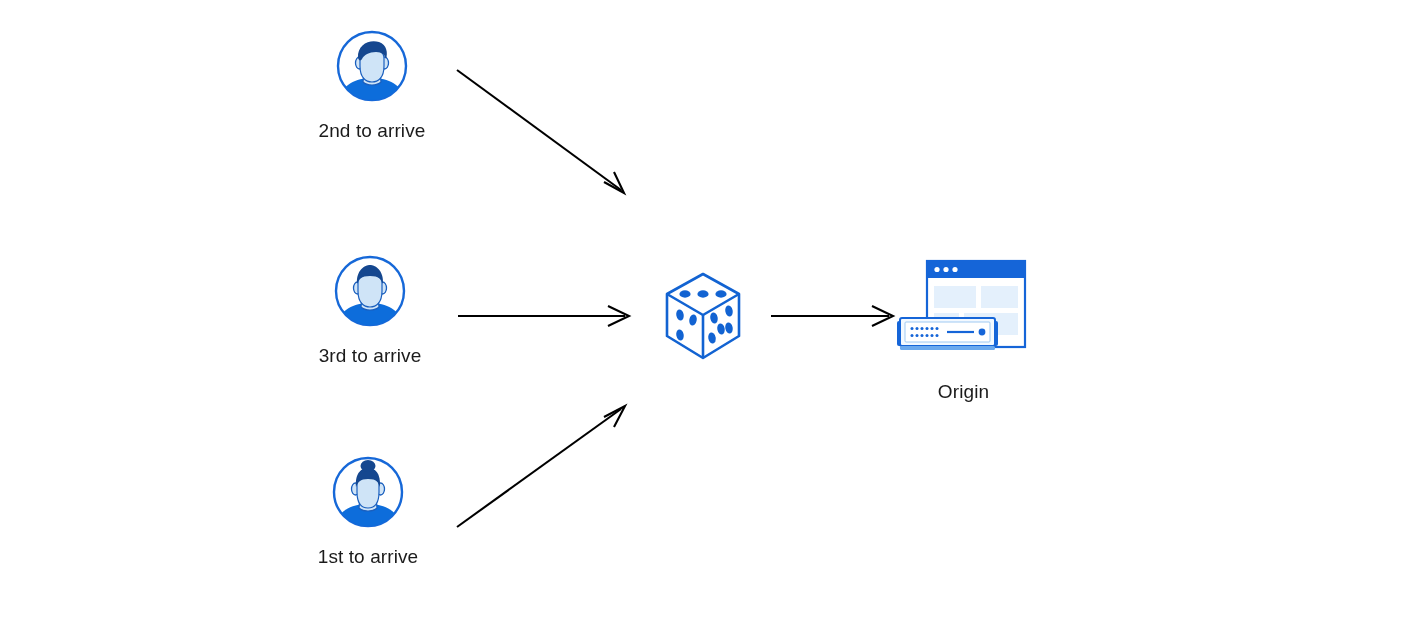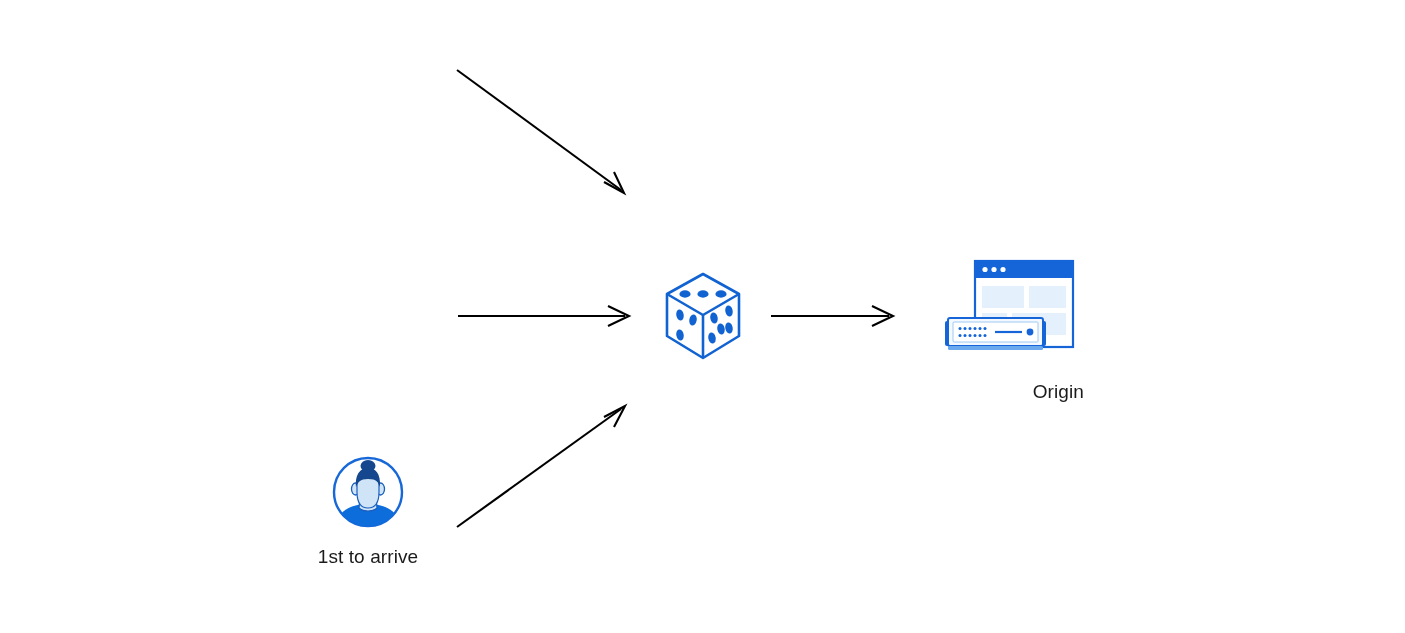--- a/index.html
+++ b/index.html
@@ -76,21 +76,63 @@
     <g>
       <line class="arrow-line" x1="457" y1="527" x2="621" y2="409"></line>
       <path class="arrow-head" d="M 604 417 L 625 406 L 614 427"></path>
     </g>
     <g>
       <line class="arrow-line" x1="771" y1="316" x2="889" y2="316"></line>
       <path class="arrow-head" d="M 872 306 L 893 316 L 872 326"></path>
     </g>
   </svg>
 
-
+  <div class="node avatar-node" style="left:297px; top:28px;">
+    <span class="icon-wrap">
+      <svg width="76" height="76" viewBox="0 0 76 76">
+        <defs>
+          <clipPath id="clipA">
+              <circle cx="38" cy="38" r="34"></circle>
+            </clipPath>
+        </defs>
+        <circle cx="38" cy="38" r="34" fill="#ffffff" stroke="#1668d8" stroke-width="2.4"></circle>
+        <g clip-path="url(#clipA)">
+          <path d="M 4 76 C 6 58 20 50 38 50 C 56 50 70 58 72 76 Z" fill="#0d6ddb"></path>
+          <path d="M 30 44 L 46 44 L 47 54 C 43 58 33 58 29 54 Z" fill="#cfe4f7" stroke="#1a5fbe" stroke-width="1.2"></path>
+          <ellipse cx="25.5" cy="35" rx="4" ry="6" fill="#cfe4f7" stroke="#1a5fbe" stroke-width="1.3"></ellipse>
+          <ellipse cx="50.5" cy="35" rx="4" ry="6" fill="#cfe4f7" stroke="#1a5fbe" stroke-width="1.3"></ellipse>
+          <path d="M 26 30 C 26 18 50 18 50 30 L 50 38 C 50 50 44 54 38 54 C 32 54 26 50 26 38 Z" fill="#cfe4f7" stroke="#1a5fbe" stroke-width="1.2"></path>
+          <path d="M 24 30 C 23 16 36 11 45 14 C 53 17 54 25 52 31 C 51 27 48 24 42 24 C 35 24 30 27 28 31 C 27 33 25 33 24 30 Z" fill="#15478f"></path>
+        </g>
+      </svg>
+    </span>
+    <span class="node-label avatar-label">2nd to arrive</span>
+  </div>
+
+  <div class="node avatar-node" style="left:295px; top:253px;">
+    <span class="icon-wrap">
+      <svg width="76" height="76" viewBox="0 0 76 76">
+        <defs>
+          <clipPath id="clipB">
+              <circle cx="38" cy="38" r="34"></circle>
+            </clipPath>
+        </defs>
+        <circle cx="38" cy="38" r="34" fill="#ffffff" stroke="#1668d8" stroke-width="2.4"></circle>
+        <g clip-path="url(#clipB)">
+          <path d="M 4 76 C 6 58 20 50 38 50 C 56 50 70 58 72 76 Z" fill="#0d6ddb"></path>
+          <path d="M 30 44 L 46 44 L 47 54 C 43 58 33 58 29 54 Z" fill="#cfe4f7" stroke="#1a5fbe" stroke-width="1.2"></path>
+          <ellipse cx="25.5" cy="35" rx="4" ry="6" fill="#cfe4f7" stroke="#1a5fbe" stroke-width="1.3"></ellipse>
+          <ellipse cx="50.5" cy="35" rx="4" ry="6" fill="#cfe4f7" stroke="#1a5fbe" stroke-width="1.3"></ellipse>
+          <path d="M 26 30 C 26 18 50 18 50 30 L 50 38 C 50 50 44 54 38 54 C 32 54 26 50 26 38 Z" fill="#cfe4f7" stroke="#1a5fbe" stroke-width="1.2"></path>
+          <path d="M 25 31 C 24 17 33 12 38 12 C 43 12 52 17 51 31 C 49 26 47 23 38 23 C 29 23 27 26 25 31 Z" fill="#15478f"></path>
+        </g>
+      </svg>
+    </span>
+    <span class="node-label avatar-label">3rd to arrive</span>
+  </div>
 
   <div class="node avatar-node" style="left:293px; top:454px;">
     <span class="icon-wrap">
       <svg width="76" height="76" viewBox="0 0 76 76">
         <defs>
           <clipPath id="clipC">
               <circle cx="38" cy="38" r="34"></circle>
             </clipPath>
         </defs>
         <circle cx="38" cy="38" r="34" fill="#ffffff" stroke="#1668d8" stroke-width="2.4"></circle>
@@ -126,21 +168,21 @@
           <ellipse cx="54" cy="50" rx="3.7" ry="5.6" transform="rotate(-12 54 50)"></ellipse>
           <ellipse cx="69" cy="43" rx="3.7" ry="5.6" transform="rotate(-12 69 43)"></ellipse>
           <ellipse cx="61" cy="61" rx="3.7" ry="5.6" transform="rotate(-12 61 61)"></ellipse>
           <ellipse cx="69" cy="60" rx="3.7" ry="5.6" transform="rotate(-12 69 60)"></ellipse>
           <ellipse cx="52" cy="70" rx="3.7" ry="5.6" transform="rotate(-12 52 70)"></ellipse>
         </g>
       </svg>
     </span>
   </div>
 
-  <div class="node" style="left:939px; top:255px;align-items:flex-end;">
+  <div class="node" style="left:891px; top:255px;">
     <span class="icon-wrap">
       <svg width="145" height="110" viewBox="0 0 145 110">
         <rect x="36" y="6" width="98" height="86" fill="#ffffff" stroke="#1565d8" stroke-width="2.2"></rect>
         <rect x="36" y="6" width="98" height="17" fill="#1565d8"></rect>
         <circle cx="46" cy="14.5" r="2.6" fill="#ffffff"></circle>
         <circle cx="55" cy="14.5" r="2.6" fill="#ffffff"></circle>
         <circle cx="64" cy="14.5" r="2.6" fill="#ffffff"></circle>
         <rect x="43" y="31" width="42" height="22" fill="#e4f0fc"></rect>
         <rect x="90" y="31" width="37" height="22" fill="#e4f0fc"></rect>
         <rect x="43" y="58" width="25" height="22" fill="#e4f0fc"></rect>

